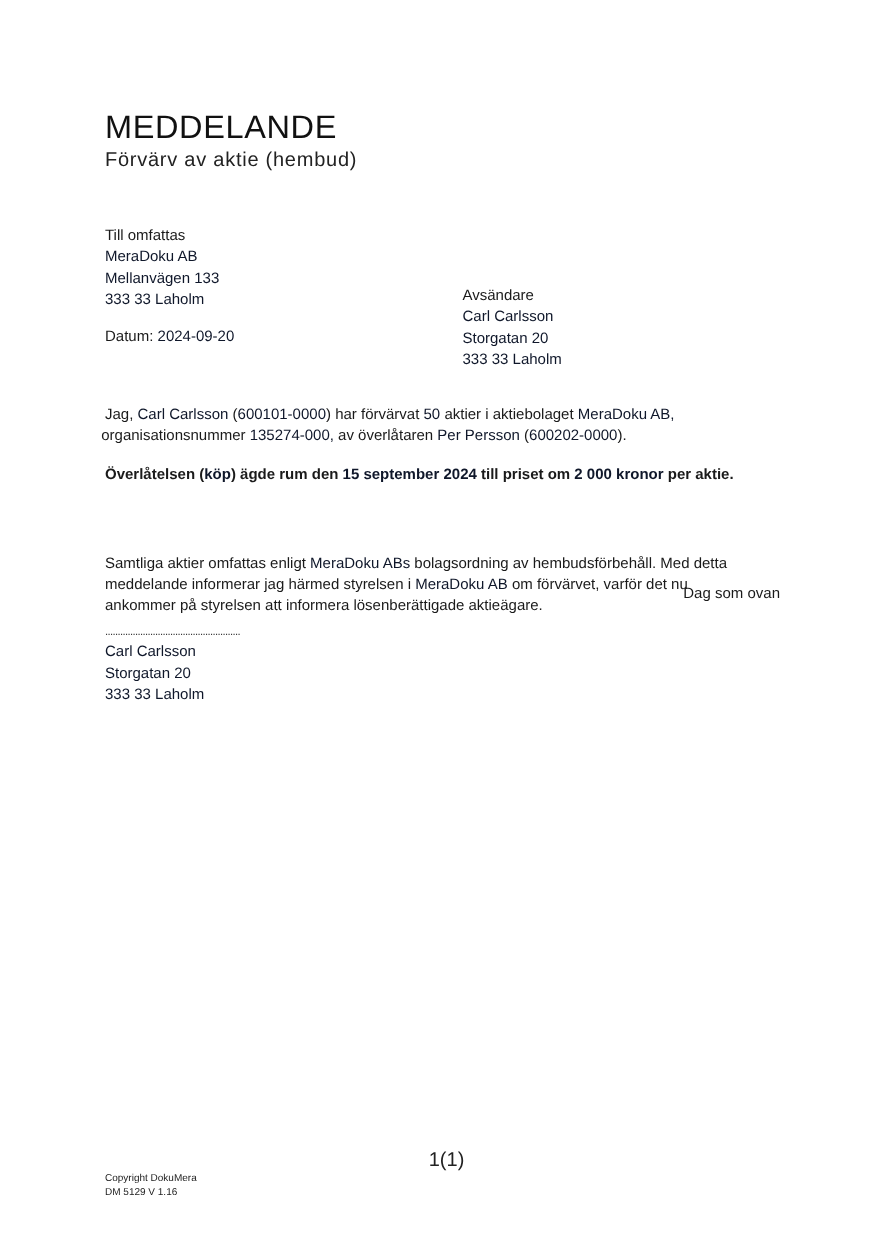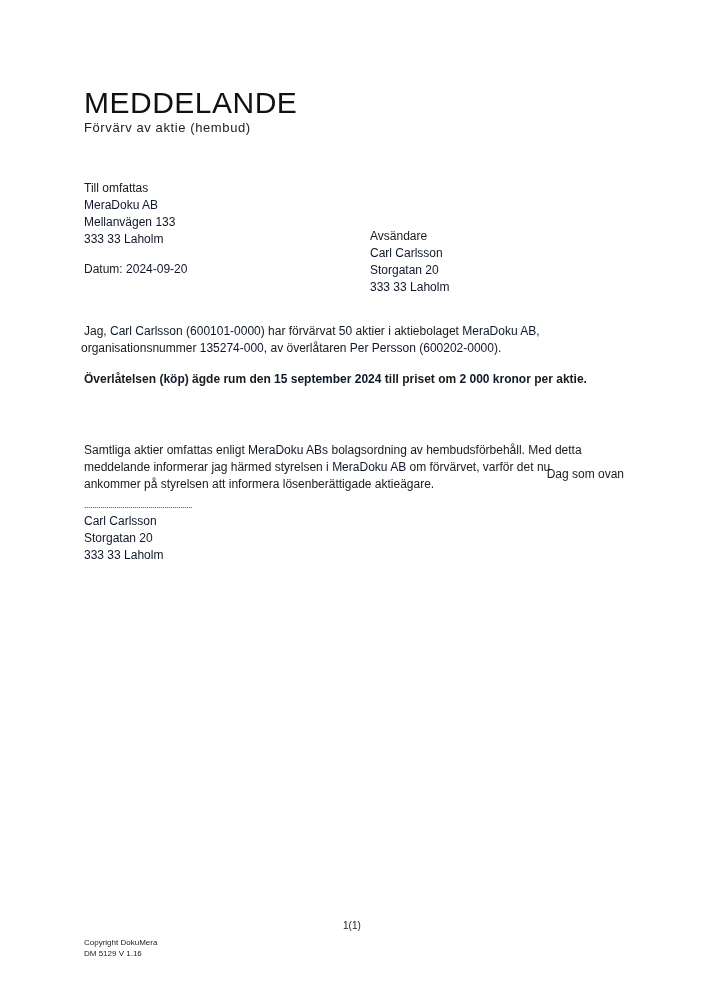--- a/index.html
+++ b/index.html
@@ -1,33 +1,33 @@
 <!DOCTYPE html>
 <html><head>
   <meta charset="utf-8">
   <style>
     html, body { margin: 0; padding: 0; background: #ffffff; }
     body { width: 707px; height: 1000px; position: relative; overflow: hidden;
            font-family: "Liberation Sans", "DejaVu Sans", sans-serif; color: #1a1a1a; }
     .abs { position: absolute; }
-    .title { left: 84px; top: 86px; font-size: 30px; letter-spacing: 0.5px; color: #111; }
-    .subtitle { left: 84px; top: 120px; font-size: 13px; letter-spacing: 0.6px; color: #222; }
+    .title { left: 84px; top: 86px; font-size: 26px; letter-spacing: 0.5px; color: #111; }
+    .subtitle { left: 84px; top: 120px; font-size: 16px; letter-spacing: 0.6px; color: #222; }
     .block { font-size: 12px; line-height: 17px; }
     .red { color: #0f172a; }
     .addr-left { left: 84px; top: 180px; }
     .addr-right { left: 370px; top: 180px; margin-top: 48px; }
     .date { left: 84px; top: 261px; }
     .para { left: 84px; font-size: 12px; line-height: 17px; width: 540px; }
     .p1 { top: 323px; }
     .p2 { top: 371px; font-weight: bold; }
     .p3 { top: 418px; margin-top: 24px; }
     .p4 { top: 466px; text-align: right; }
     .sigline { left: 84px; top: 500px; font-size: 9px; color: #333; letter-spacing: -0.5px; }
     .sig { left: 84px; top: 513px; }
-    .pagenum { left: 343px; top: 920px; font-size: 10px; color: #222; }
+    .pagenum { left: 343px; top: 920px; font-size: 16px; color: #222; }
     .footer { left: 84px; top: 937px; font-size: 8px; line-height: 11px; color: #222; }
   </style>
 </head>
 <body>
 
 <div class="abs title">MEDDELANDE</div>
 <div class="abs subtitle">Förvärv av aktie (hembud)</div>
 
 <div class="abs block addr-left">
   <div>Till omfattas</div>

